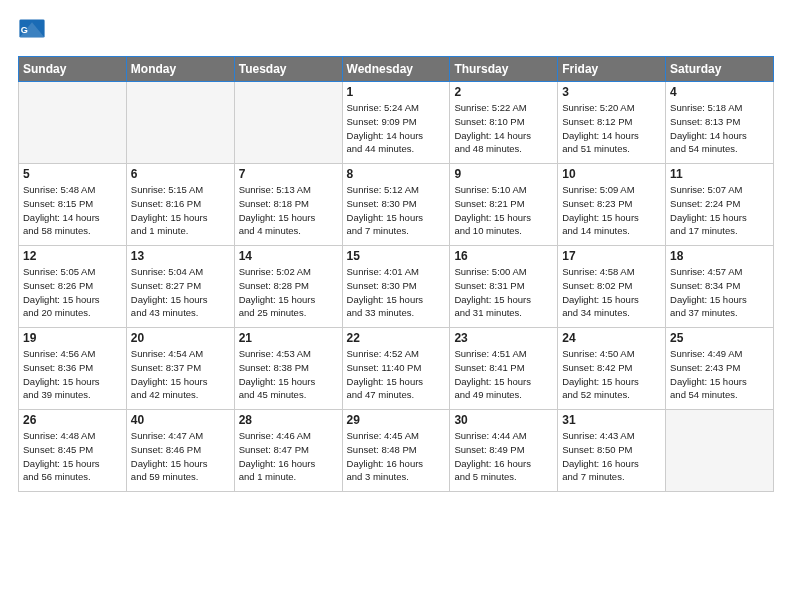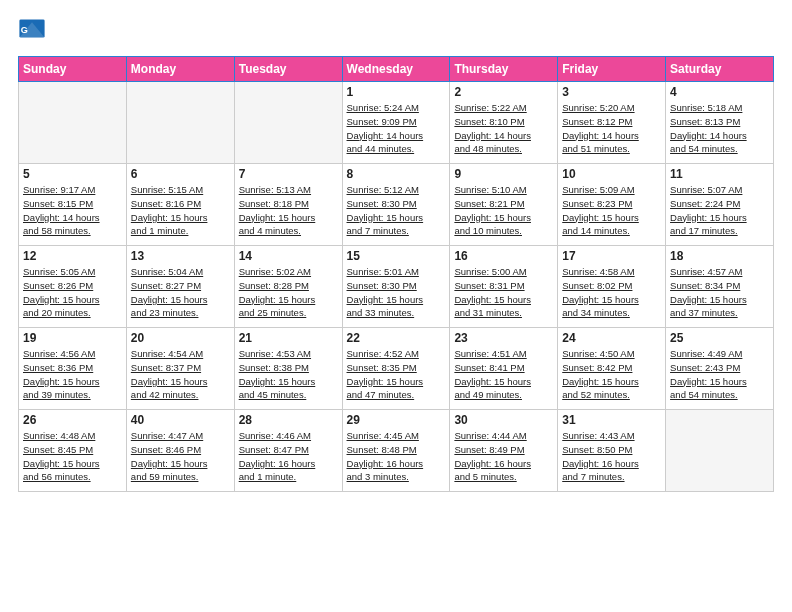--- a/index.html
+++ b/index.html
@@ -55,21 +55,21 @@
     .title-location {
       font-size: 15px;
       color: #555;
     }
     table {
       width: 100%;
       border-collapse: collapse;
       table-layout: fixed;
     }
     th {
-      background-color: #ec4899;
+      background-color: #737373;
       color: #fff;
       font-size: 12px;
       font-weight: bold;
       padding: 5px 4px;
       text-align: left;
       border: 1px solid #2a7fd4;
     }
     td {
       border: 1px solid #ccc;
       vertical-align: top;
@@ -83,21 +83,20 @@
       background: #f5f5f5;
     }
     .day-num {
       font-size: 12px;
       font-weight: bold;
       display: block;
       margin-bottom: 2px;
     }
     .day-info {
       line-height: 1.45;
-      text-decoration: underline;
     }
     tr:nth-child(odd) td:not(.empty) {
       background: #fff;
     }
   </style>
 </head>
 <body>
 
 <div class="page">
   <div class="header">
@@ -148,21 +147,21 @@
             <div class="day-info"><span>Sunrise: 5:20 AM</span><br><span>Sunset: 8:12 PM</span><br><span>Daylight: 14 hours</span><br><span>and 51 minutes.</span><br></div>
           </td>
           <td>
             <span class="day-num">4</span>
             <div class="day-info"><span>Sunrise: 5:18 AM</span><br><span>Sunset: 8:13 PM</span><br><span>Daylight: 14 hours</span><br><span>and 54 minutes.</span><br></div>
           </td>
         </tr>
         <tr>
           <td>
             <span class="day-num">5</span>
-            <div class="day-info"><span>Sunrise: 9:17 AM</span><br><span>Sunset: 8:15 PM</span><br><span>Daylight: 14 hours</span><br><span>and 58 minutes.</span><br></div>
+            <div class="day-info"><span>Sunrise: 5:48 AM</span><br><span>Sunset: 8:15 PM</span><br><span>Daylight: 14 hours</span><br><span>and 58 minutes.</span><br></div>
           </td>
           <td>
             <span class="day-num">6</span>
             <div class="day-info"><span>Sunrise: 5:15 AM</span><br><span>Sunset: 8:16 PM</span><br><span>Daylight: 15 hours</span><br><span>and 1 minute.</span><br></div>
           </td>
           <td>
             <span class="day-num">7</span>
             <div class="day-info"><span>Sunrise: 5:13 AM</span><br><span>Sunset: 8:18 PM</span><br><span>Daylight: 15 hours</span><br><span>and 4 minutes.</span><br></div>
           </td>
           <td>
@@ -182,29 +181,29 @@
             <div class="day-info"><span>Sunrise: 5:07 AM</span><br><span>Sunset: 2:24 PM</span><br><span>Daylight: 15 hours</span><br><span>and 17 minutes.</span><br></div>
           </td>
         </tr>
         <tr>
           <td>
             <span class="day-num">12</span>
             <div class="day-info"><span>Sunrise: 5:05 AM</span><br><span>Sunset: 8:26 PM</span><br><span>Daylight: 15 hours</span><br><span>and 20 minutes.</span><br></div>
           </td>
           <td>
             <span class="day-num">13</span>
-            <div class="day-info"><span>Sunrise: 5:04 AM</span><br><span>Sunset: 8:27 PM</span><br><span>Daylight: 15 hours</span><br><span>and 23 minutes.</span><br></div>
+            <div class="day-info"><span>Sunrise: 5:04 AM</span><br><span>Sunset: 8:27 PM</span><br><span>Daylight: 15 hours</span><br><span>and 43 minutes.</span><br></div>
           </td>
           <td>
             <span class="day-num">14</span>
             <div class="day-info"><span>Sunrise: 5:02 AM</span><br><span>Sunset: 8:28 PM</span><br><span>Daylight: 15 hours</span><br><span>and 25 minutes.</span><br></div>
           </td>
           <td>
             <span class="day-num">15</span>
-            <div class="day-info"><span>Sunrise: 5:01 AM</span><br><span>Sunset: 8:30 PM</span><br><span>Daylight: 15 hours</span><br><span>and 33 minutes.</span><br></div>
+            <div class="day-info"><span>Sunrise: 4:01 AM</span><br><span>Sunset: 8:30 PM</span><br><span>Daylight: 15 hours</span><br><span>and 33 minutes.</span><br></div>
           </td>
           <td>
             <span class="day-num">16</span>
             <div class="day-info"><span>Sunrise: 5:00 AM</span><br><span>Sunset: 8:31 PM</span><br><span>Daylight: 15 hours</span><br><span>and 31 minutes.</span><br></div>
           </td>
           <td>
             <span class="day-num">17</span>
             <div class="day-info"><span>Sunrise: 4:58 AM</span><br><span>Sunset: 8:02 PM</span><br><span>Daylight: 15 hours</span><br><span>and 34 minutes.</span><br></div>
           </td>
           <td>
@@ -220,21 +219,21 @@
           <td>
             <span class="day-num">20</span>
             <div class="day-info"><span>Sunrise: 4:54 AM</span><br><span>Sunset: 8:37 PM</span><br><span>Daylight: 15 hours</span><br><span>and 42 minutes.</span><br></div>
           </td>
           <td>
             <span class="day-num">21</span>
             <div class="day-info"><span>Sunrise: 4:53 AM</span><br><span>Sunset: 8:38 PM</span><br><span>Daylight: 15 hours</span><br><span>and 45 minutes.</span><br></div>
           </td>
           <td>
             <span class="day-num">22</span>
-            <div class="day-info"><span>Sunrise: 4:52 AM</span><br><span>Sunset: 8:35 PM</span><br><span>Daylight: 15 hours</span><br><span>and 47 minutes.</span><br></div>
+            <div class="day-info"><span>Sunrise: 4:52 AM</span><br><span>Sunset: 11:40 PM</span><br><span>Daylight: 15 hours</span><br><span>and 47 minutes.</span><br></div>
           </td>
           <td>
             <span class="day-num">23</span>
             <div class="day-info"><span>Sunrise: 4:51 AM</span><br><span>Sunset: 8:41 PM</span><br><span>Daylight: 15 hours</span><br><span>and 49 minutes.</span><br></div>
           </td>
           <td>
             <span class="day-num">24</span>
             <div class="day-info"><span>Sunrise: 4:50 AM</span><br><span>Sunset: 8:42 PM</span><br><span>Daylight: 15 hours</span><br><span>and 52 minutes.</span><br></div>
           </td>
           <td>

